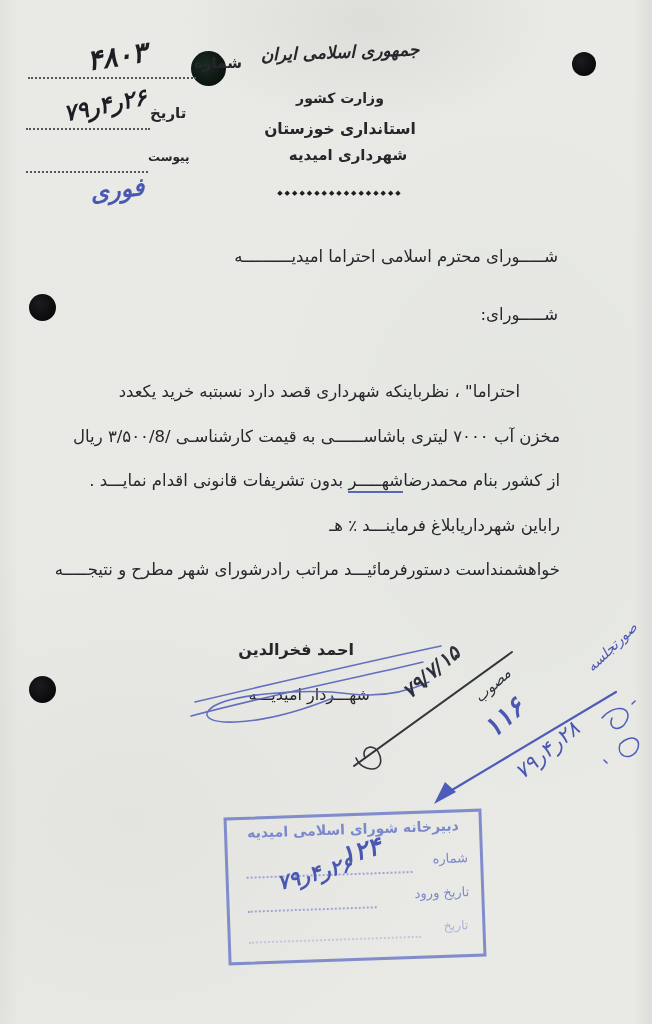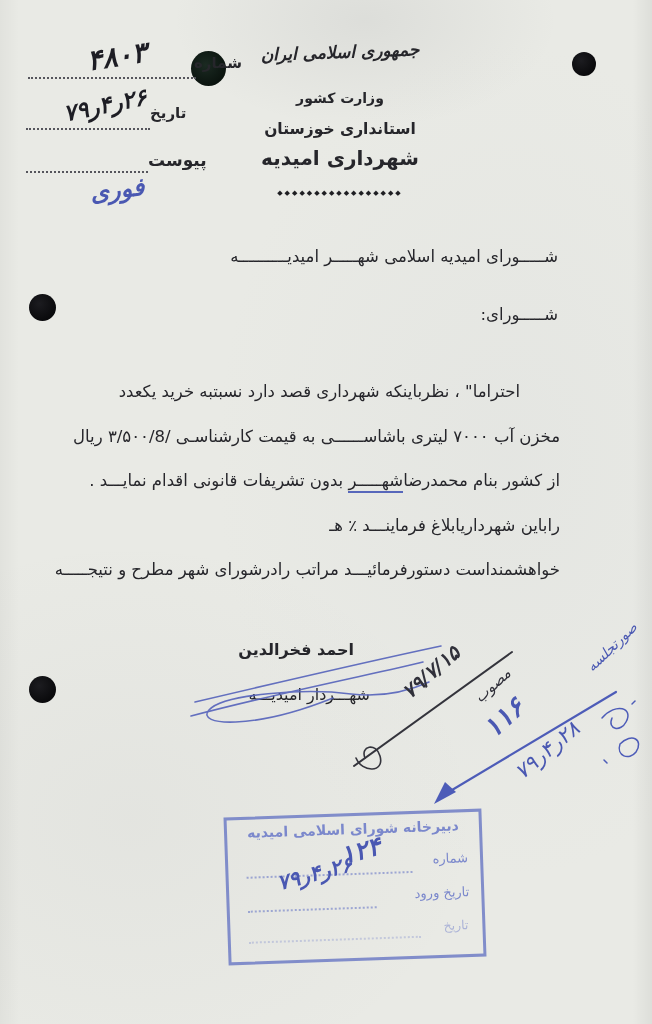--- a/index.html
+++ b/index.html
@@ -39,37 +39,37 @@
 <div class="page">
 
   <div class="hole" style="left:572px;top:52px;width:24px;height:24px;"></div>
   <div class="hole" style="left:29px;top:294px;width:27px;height:27px;"></div>
   <div class="hole" style="left:29px;top:676px;width:27px;height:27px;"></div>
   <div class="blob" style="left:191px;top:51px;width:35px;height:35px;"></div>
 
   <div class="abs typed center bold" style="left:230px;top:42px;width:220px;font-size:17px;font-style:italic;transform:rotate(-2deg);">جمهوری اسلامی ایران</div>
   <div class="abs typed center bold" style="left:230px;top:90px;width:220px;font-size:14px;">وزارت کشور</div>
   <div class="abs typed center bold" style="left:230px;top:120px;width:220px;font-size:15.5px;">استانداری خوزستان</div>
-  <div class="abs typed center bold" style="left:230px;top:146px;width:220px;font-size:20px;">شهرداری امیدیه</div>
+  <div class="abs typed center bold" style="left:238px;top:146px;width:220px;font-size:15px;">شهرداری امیدیه</div>
   <div class="abs typed center" style="left:230px;top:189px;width:220px;font-size:7px;letter-spacing:2px;color:#1e1e22;">◆◆◆◆◆◆◆◆◆◆◆◆◆◆◆◆◆</div>
 
   <div class="abs typed bold" style="left:194px;top:54px;font-size:15px;">شماره</div>
   <div class="dotline" style="left:28px;top:77px;width:168px;"></div>
   <div class="abs hw-black" style="left:50px;top:40px;width:134px;font-size:28px;letter-spacing:6px;transform:rotate(-9deg);text-align:center;">۴۸۰۳</div>
 
   <div class="abs typed bold" style="left:150px;top:104px;font-size:15px;">تاریخ</div>
   <div class="dotline" style="left:26px;top:128px;width:124px;"></div>
   <div class="abs hw-black" style="left:38px;top:92px;width:134px;font-size:23px;letter-spacing:2px;transform:rotate(-12deg);text-align:center;">۲۶ر۴ر۷۹</div>
 
-  <div class="abs typed bold" style="left:148px;top:150px;font-size:17px;">پیوست</div>
+  <div class="abs typed bold" style="left:148px;top:150px;font-size:12px;">پیوست</div>
   <div class="dotline" style="left:26px;top:171px;width:122px;"></div>
 
   <div class="abs hw-blue bold" style="left:90px;top:176px;font-size:24px;transform:rotate(-7deg);">فوری</div>
 
-  <div class="abs typed" style="right:94px;top:247px;font-size:16.5px;white-space:nowrap;">شـــــورای امیدیه اسلامی شهـــــر امیدیــــــــــه</div>
+  <div class="abs typed" style="right:94px;top:247px;font-size:16.5px;white-space:nowrap;">شـــــورای محترم اسلامی احتراما امیدیــــــــــه</div>
   <div class="abs typed" style="right:94px;top:305px;font-size:16.5px;">شـــــورای:</div>
 
   <div class="abs typed" style="left:28px;right:92px;top:370px;">
     <div class="bodyline" style="padding-right:40px;">احتراما" ،   نظرباینکه شهرداری قصد دارد نسبتبه خرید یکعدد</div>
     <div class="bodyline">مخزن آب ۷۰۰۰ لیتری باشاســــــی به قیمت کارشناسـی /۳/۵۰۰/8 ریال</div>
     <div class="bodyline"><span>از کشور بنام محمدرضا</span><span class="uline">شهـــــر</span><span> بدون تشریفات قانونی اقدام نمایـــد .</span></div>
     <div class="bodyline">راباین شهرداریابلاغ فرماینـــد ٪ هـ</div>
     <div class="bodyline">خواهشمنداست دستورفرمائیـــد مراتب رادرشورای شهر مطرح و نتیجـــــه</div>
   </div>
 

